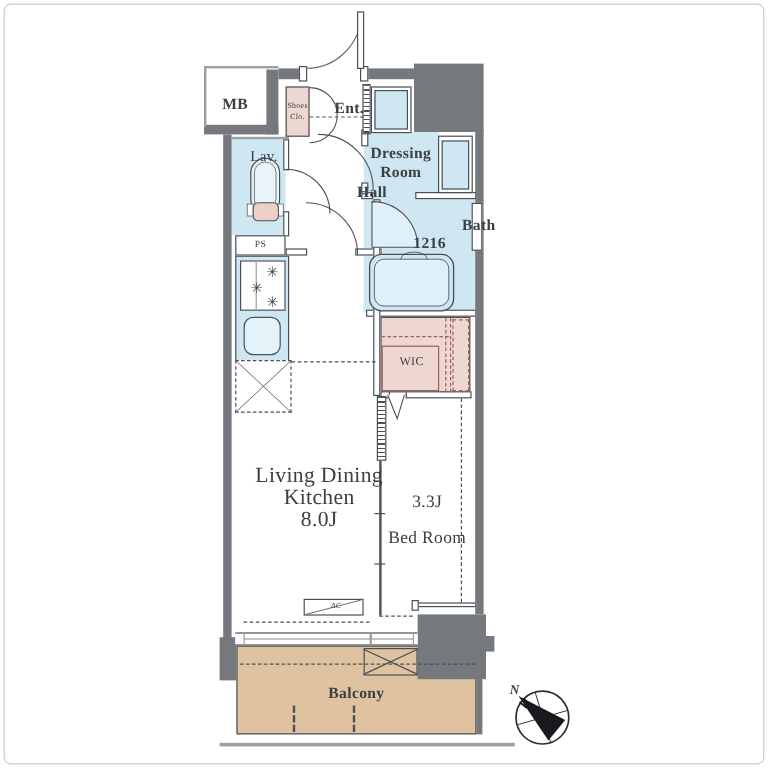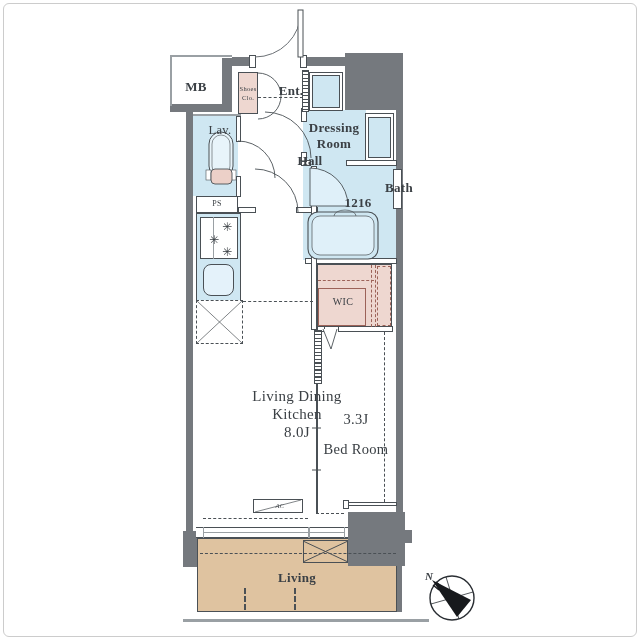--- a/index.html
+++ b/index.html
@@ -22,21 +22,21 @@
   .boxblue{position:absolute;box-sizing:border-box;border:1px solid #4a5055;background:#cfe7f2;}
   .dash-h{position:absolute;height:0;border-top:1px dashed #4a5055;}
   .dash-v{position:absolute;width:0;border-left:1px dashed #4a5055;}
   .dash-v2{position:absolute;width:0;border-left:2px dashed #4a5055;}
   .dashbox{position:absolute;box-sizing:border-box;border:1.5px dashed #4a5055;background:#fff;}
   .dashbox2{position:absolute;box-sizing:border-box;border:1px dashed #9c6258;}
   .solidbox2{position:absolute;box-sizing:border-box;border:1px solid #9c6258;}
   .hatch{position:absolute;box-sizing:border-box;border:1px solid #4a5055;
          background:repeating-linear-gradient(180deg,#4a5055 0,#4a5055 1px,#ffffff 1px,#ffffff 3.5px);}
   .lbl{position:absolute;transform:translate(-50%,-50%);white-space:nowrap;line-height:1;letter-spacing:.3px;}
-  .f13{font-size:13px;font-weight:bold;} .f12{font-size:12.5px;} .f15{font-size:15px;margin-left:31px;} .f14{font-size:14.5px;}
+  .f13{font-size:13px;font-weight:bold;} .f12{font-size:12.5px;} .f15{font-size:18px;} .f14{font-size:14.5px;}
   .f9{font-size:10px;} .f8{font-size:8px;} .f7{font-size:6.5px;} .f11{font-size:11px;font-style:italic;font-weight:bold;}
   svg{position:absolute;left:0;top:0;pointer-events:none;}
   .star{position:absolute;transform:translate(-50%,-50%);font-size:12px;color:#3b4045;
         font-family:"DejaVu Sans",sans-serif;}
 </style>
 </head>
 <body>
 
 <div class="page">
   <div class="frame"></div>
@@ -185,16 +185,16 @@
   <div class="lbl f13" style="left:286px;top:160px;margin-left:24px;">Hall</div>
   <div class="lbl f13" style="left:358px;top:187px;margin-left:41px;">Bath</div>
   <div class="lbl f13" style="left:358px;top:202px;">1216</div>
   <div class="lbl f8" style="left:217px;top:204px;">PS</div>
   <div class="lbl f9" style="left:343px;top:302px;">WIC</div>
   <div class="lbl f15" style="left:266px;top:396px;">Living Dining</div>
   <div class="lbl f15" style="left:266px;top:414px;">Kitchen</div>
   <div class="lbl f15" style="left:266px;top:432px;">8.0J</div>
   <div class="lbl f14" style="left:356px;top:401px;margin-top:48px;">Bed Room</div>
   <div class="lbl f14" style="left:356px;top:419px;">3.3J</div>
-  <div class="lbl f13" style="left:297px;top:577px;">Living</div>
+  <div class="lbl f13" style="left:297px;top:577px;">Balcony</div>
   <div class="lbl f7" style="left:280px;top:506px;font-style:italic;">AC</div>
   <div class="lbl f11" style="left:429px;top:576px;">N</div>
 </div>
 
 </body></html>

